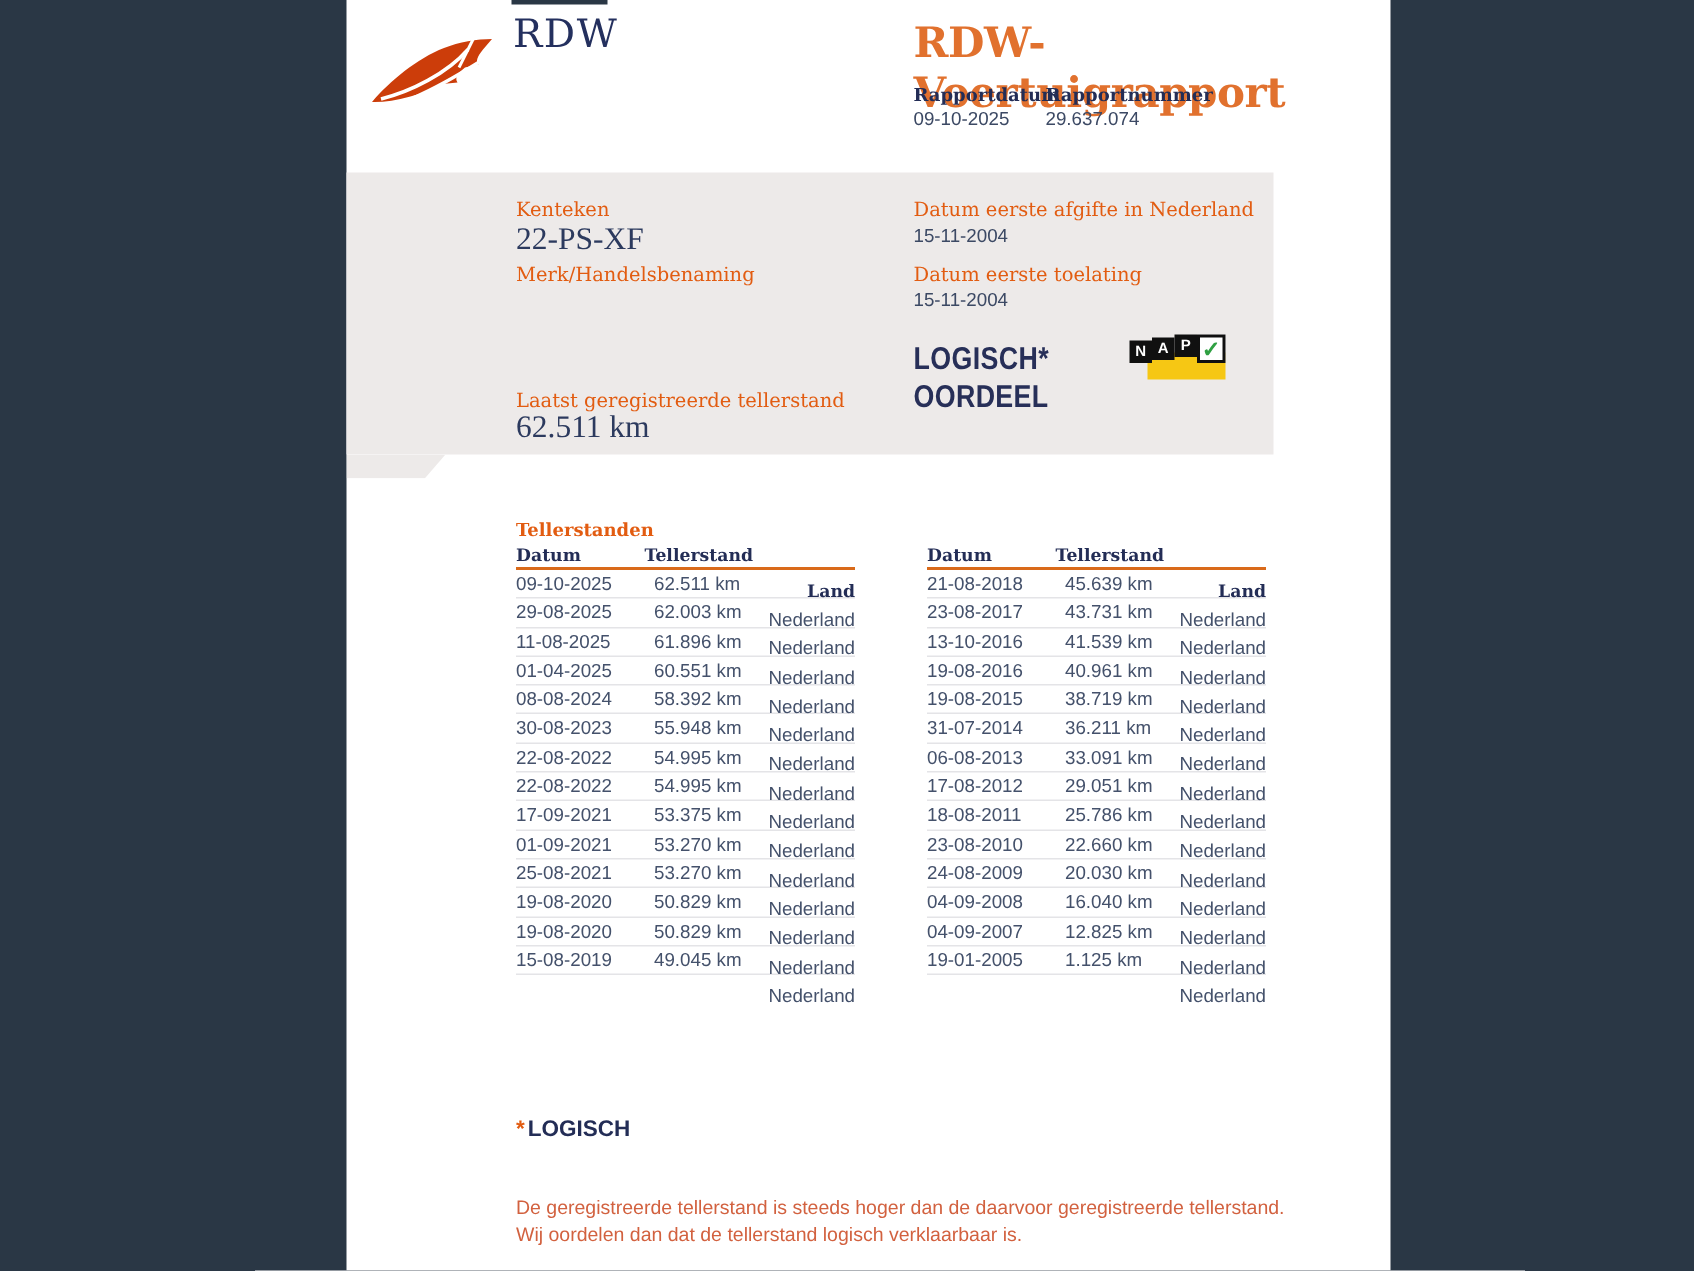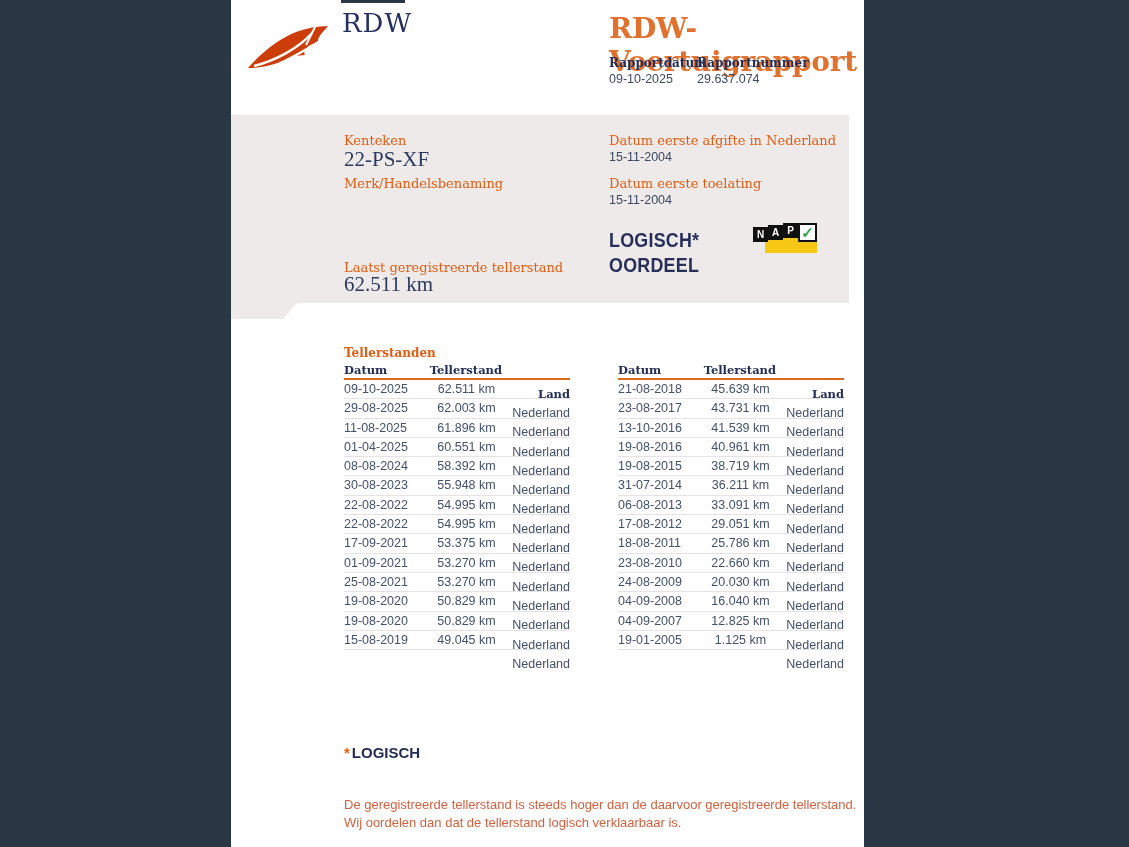--- a/index.html
+++ b/index.html
@@ -1,19 +1,19 @@
 <!DOCTYPE html>
 <html><head>
 <meta charset="utf-8">
 <style>
   * { margin:0; padding:0; box-sizing:border-box; }
   html,body { width:1129px; height:847px; }
   body { background:#2a3745; font-family:"Liberation Sans", sans-serif; position:relative; overflow:hidden; }
 
-  .page { position:absolute; left:231px; top:0; width:633px; height:847px; background:#ffffff; }
+  .page { position:absolute; left:231px; top:0; width:696px; height:847px; background:#ffffff; }
 
   .top-sliver { position:absolute; left:110px; top:0; width:64px; height:3px; background:#2a3745; }
 
   
   .logo-svg { position:absolute; left:15px; top:23px; width:85px; height:48px; }
   .rdw-wordmark { position:absolute; left:111px; top:8px; font-family:"DejaVu Serif", serif;
                   font-size:26px; color:#24305e; letter-spacing:1px; }
   .report-title { position:absolute; left:378px; top:12px; font-family:"DejaVu Serif", serif;
                   font-weight:bold; font-size:28px; color:#e1712e; letter-spacing:-0.3px; }
   .meta-label { position:absolute; top:56px; font-family:"DejaVu Serif", serif; font-weight:bold;
@@ -46,21 +46,21 @@
   
   .section-heading { position:absolute; left:113px; top:346px; font-family:"DejaVu Serif", serif;
                      font-weight:bold; font-size:12px; color:#e25c11; }
   .mtable { position:absolute; top:362px; width:226px; }
   .mtable-left { left:113px; } .mtable-right { left:387px; }
   .mt-head { display:flex; height:18px; line-height:16px; border-bottom:2px solid #d96a1a;
              font-family:"DejaVu Serif", serif; font-weight:bold; font-size:11.5px; color:#232d56; }
   .mt-row { display:flex; height:19.3px; line-height:19.3px; border-bottom:1px solid #e4e4e7;
             font-size:12.5px; color:#44516b; }
   .c-datum { width:92px; text-align:left; }
-  .c-tell  { flex:1; text-align:center; }
+  .c-tell  { flex:1; text-align:left; }
   .c-land  { width:73px; text-align:right;margin-top:24px; }
 
   
   .foot-title { position:absolute; left:113px; top:744px; font-size:15px; font-weight:bold; color:#232d56; }
   .foot-title .ast { color:#e25c11; padding-right:2px; }
   .foot-text { position:absolute; left:113px; top:796px; width:518px; font-size:13px;
                line-height:17.5px; color:#d2613f; }
 </style>
 </head>
 <body>

